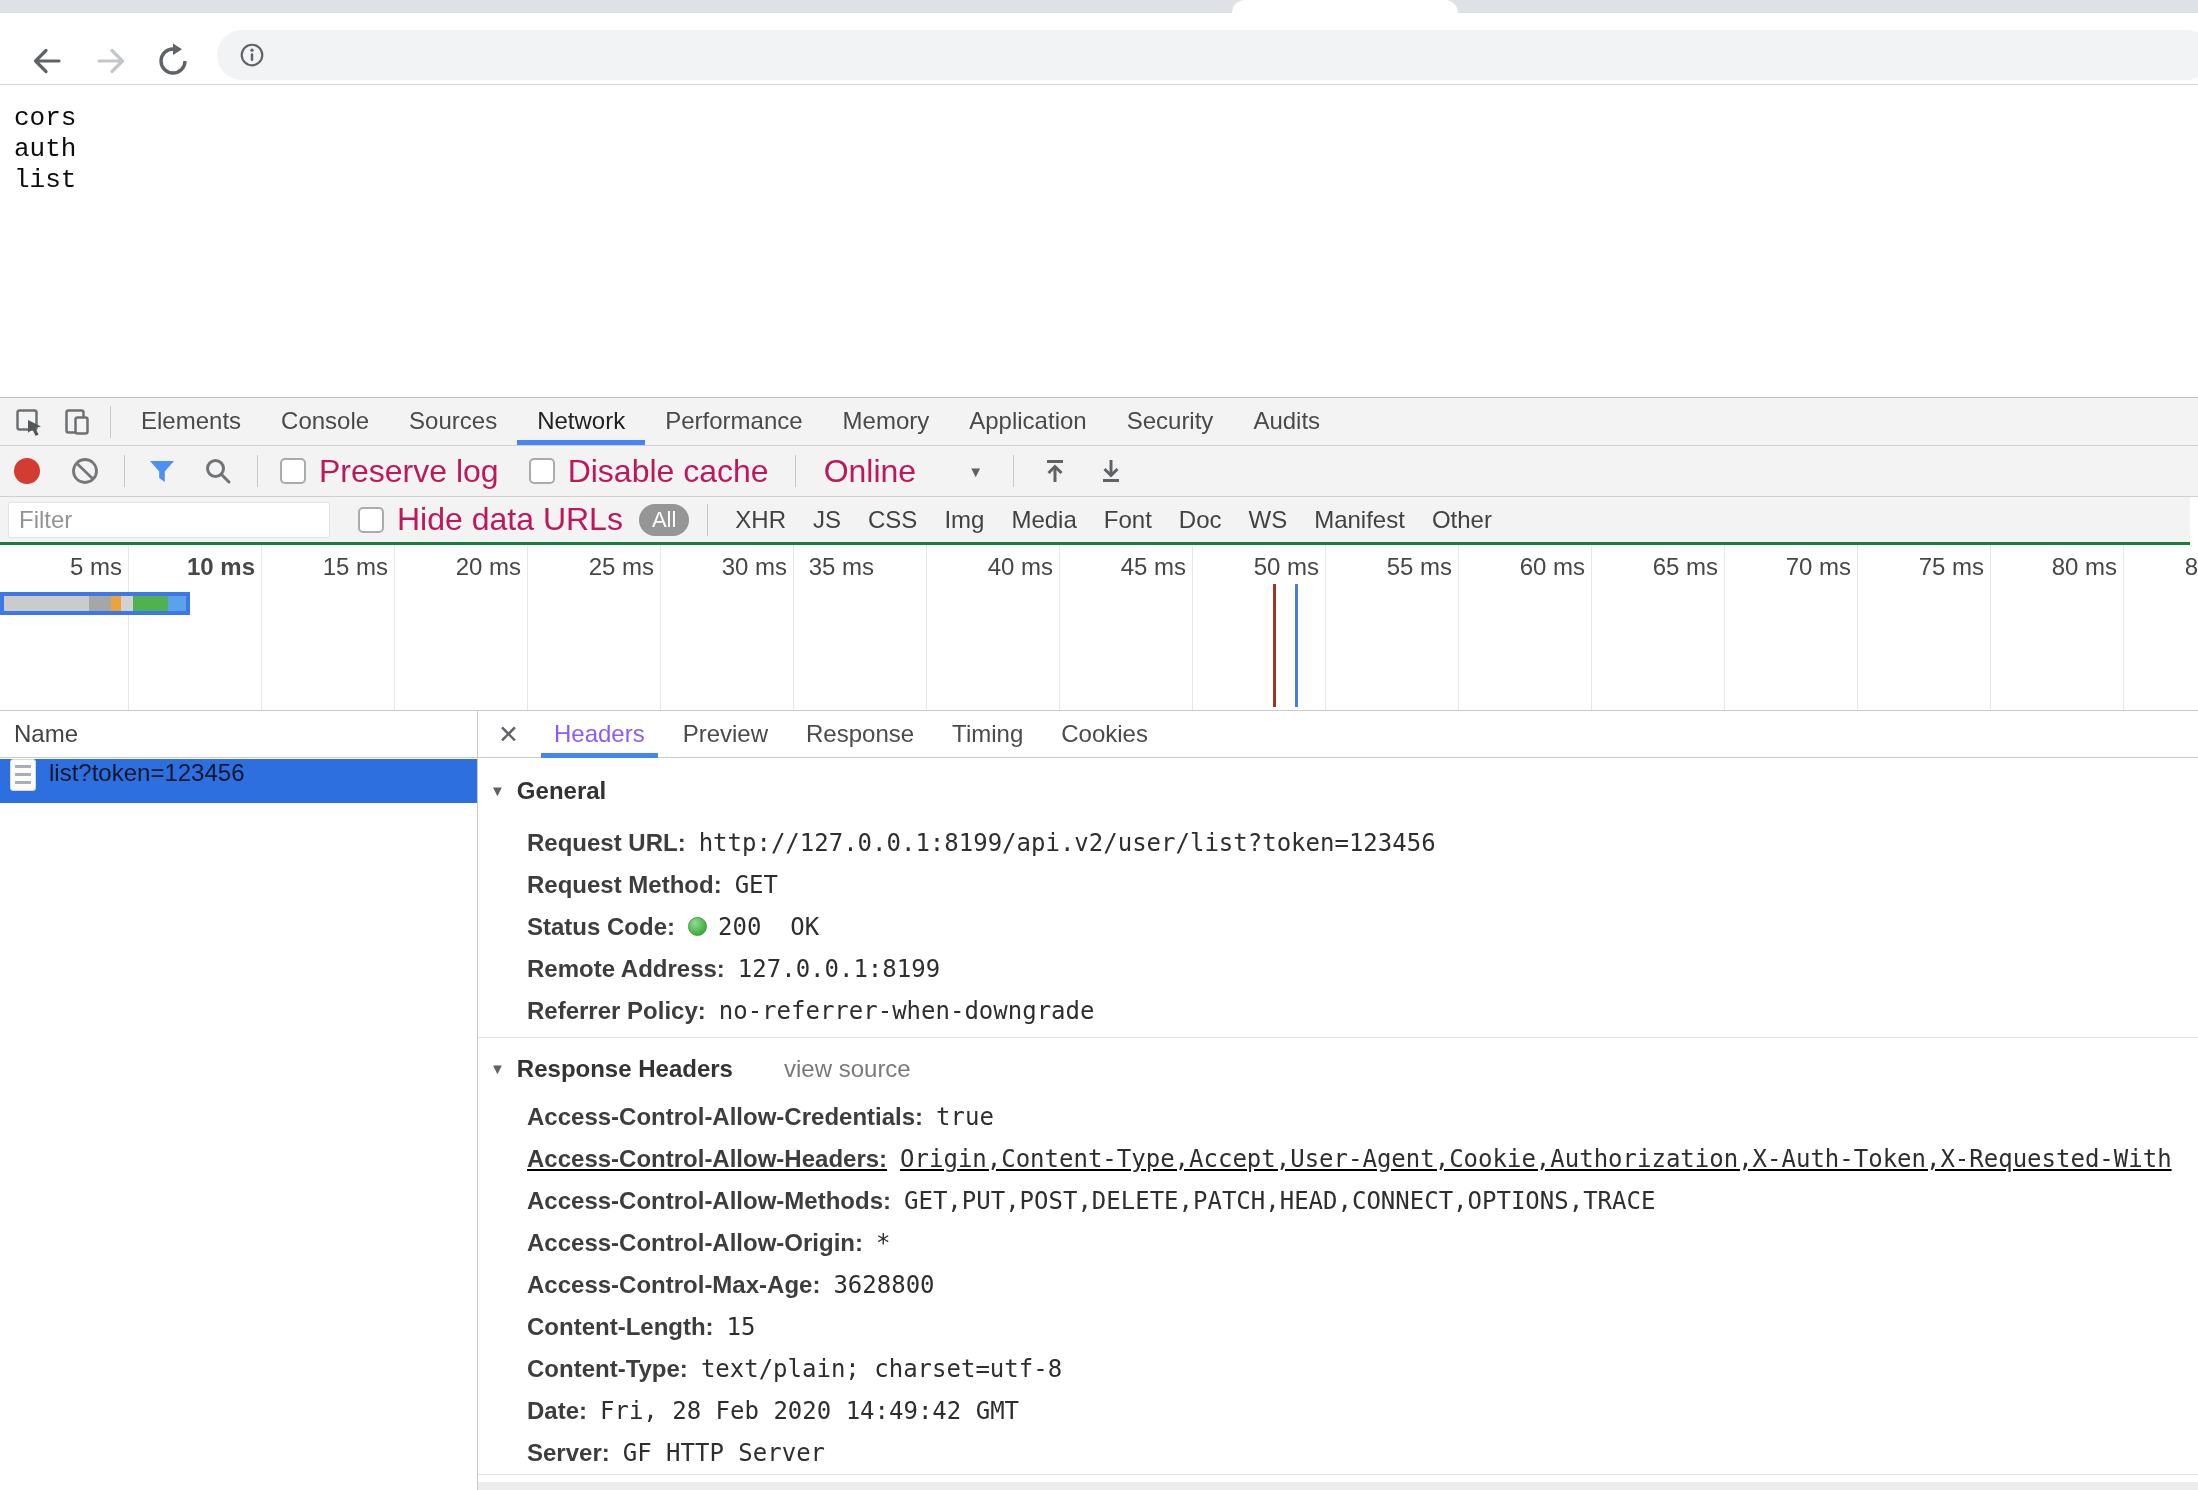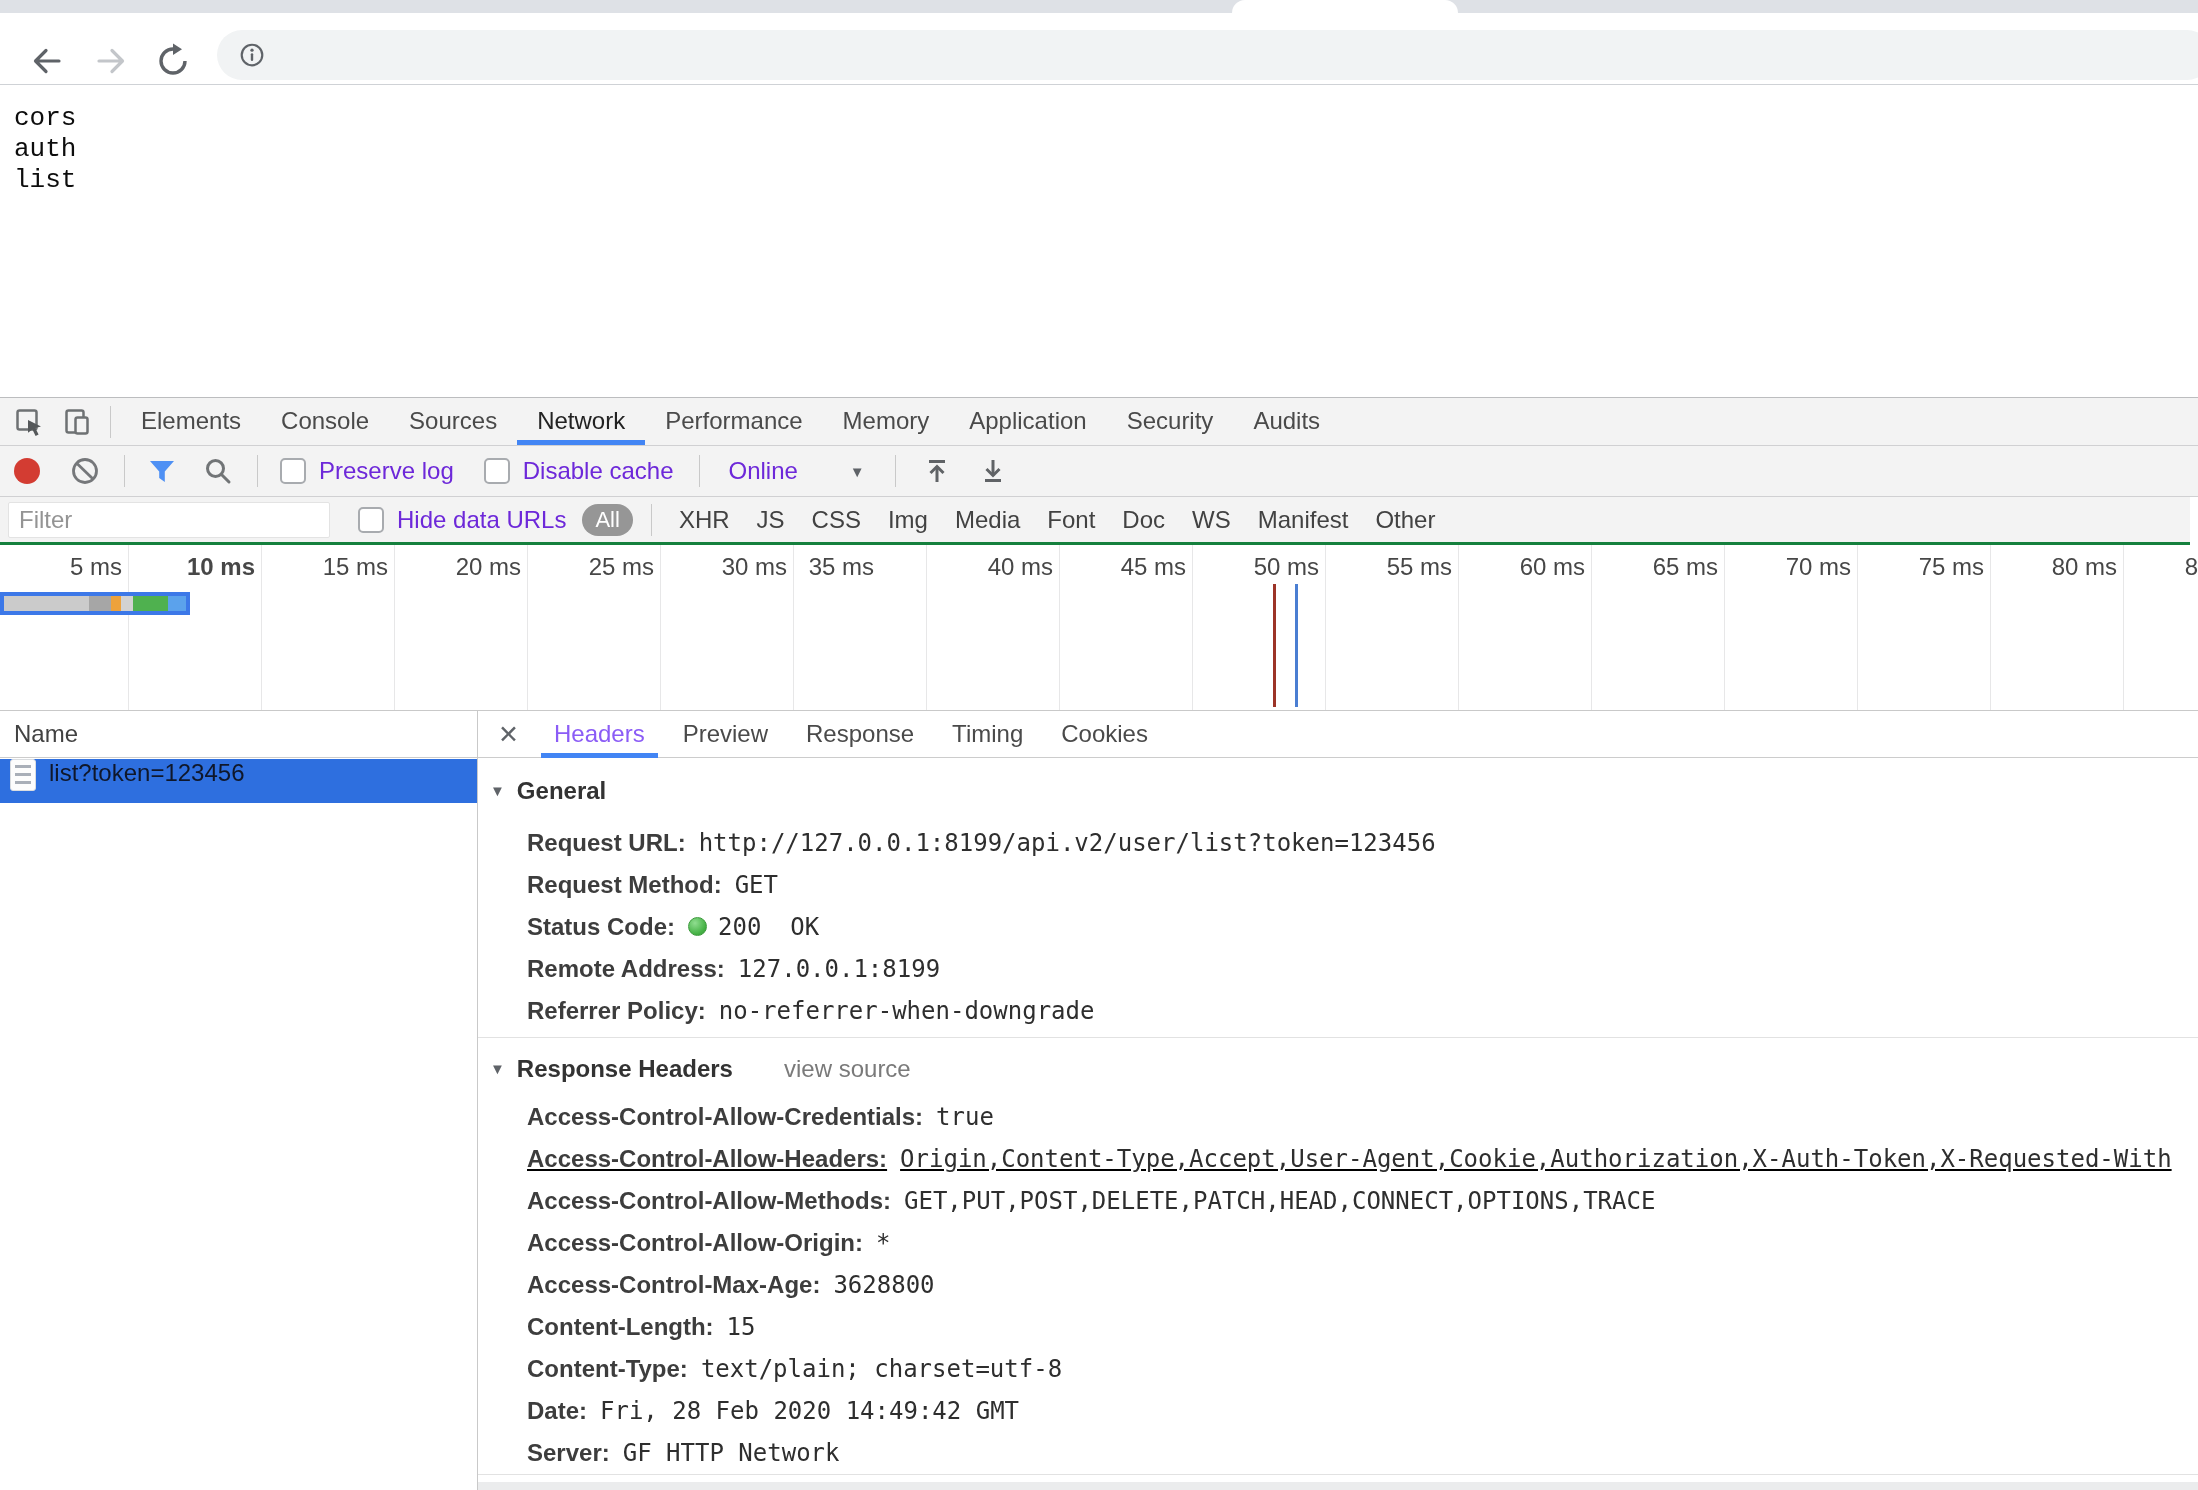--- a/index.html
+++ b/index.html
@@ -26,21 +26,21 @@
   .toolicon{flex:0 0 auto}
   .vsep{width:1px;height:32px;background:#c9c9c9;flex:0 0 auto}
   .dtabs{display:flex;height:100%;margin-left:10px}
   .dtab{padding:0 20px;height:100%;line-height:46px;font-size:24px;color:#4a4a4a;box-sizing:border-box;white-space:nowrap}
   .dtab.active{color:#222;border-bottom:5px solid var(--accent,#4285f4)}
 
   .dtoolbar{position:absolute;top:446px;left:0;right:0;height:51px;background:var(--dtbg,#f3f3f3);
             border-bottom:1px solid #d0d0d2;box-sizing:border-box;display:flex;align-items:center}
   .record{width:26px;height:26px;border-radius:50%;background:var(--record,#d33c32);margin-left:14px;flex:0 0 auto}
   .cb{width:22px;height:22px;background:#fff;border:2px solid #a8abaf;border-radius:5px;flex:0 0 auto}
-  .tlabel{font-size:24px;color:#6d28d9;white-space:nowrap}
+  .tlabel{font-size:32px;color:#be185d;white-space:nowrap}
   .ddarrow{font-size:15px;color:#5f6368}
 
   .dfilter{position:absolute;top:497px;left:0;right:8px;height:48px;background:var(--dtbg,#f3f3f3);
            border-bottom:3px solid #15803d;box-sizing:border-box;display:flex;align-items:center}
   .finput{margin-left:8px;width:300px;height:34px;border:1px solid #e3e3e3;background:#fff;border-radius:2px;
           font-size:24px;font-family:"Liberation Sans",sans-serif;padding:0 10px;color:#444;outline:none}
   .finput::placeholder{color:#949494}
   .chip{font-size:24px;color:#424242;margin-left:27px;white-space:nowrap}
   .chip-all{margin-left:16px;background:#969696;color:#fff;border-radius:17px;padding:3px 13px;font-size:22px}
   .dfilter .vsep{margin-left:18px}
@@ -282,18 +282,18 @@
   <span class="viewsource" style="top:342px">view source</span>
   <div>
       <div class="hrow" style="top: 390px;"><span class="hlabel">Access-Control-Allow-Credentials:</span><span class="hval">true</span></div>
       <div class="hrow" style="top: 432px; text-decoration: underline;"><span class="hlabel">Access-Control-Allow-Headers:</span><span class="hval">Origin,Content-Type,Accept,User-Agent,Cookie,Authorization,X-Auth-Token,X-Requested-With</span></div>
       <div class="hrow" style="top: 474px;"><span class="hlabel">Access-Control-Allow-Methods:</span><span class="hval">GET,PUT,POST,DELETE,PATCH,HEAD,CONNECT,OPTIONS,TRACE</span></div>
       <div class="hrow" style="top: 516px;"><span class="hlabel">Access-Control-Allow-Origin:</span><span class="hval">*</span></div>
       <div class="hrow" style="top: 558px;"><span class="hlabel">Access-Control-Max-Age:</span><span class="hval">3628800</span></div>
       <div class="hrow" style="top: 600px;"><span class="hlabel">Content-Length:</span><span class="hval">15</span></div>
       <div class="hrow" style="top: 642px;"><span class="hlabel">Content-Type:</span><span class="hval">text/plain; charset=utf-8</span></div>
       <div class="hrow" style="top: 684px;"><span class="hlabel">Date:</span><span class="hval">Fri, 28 Feb 2020 14:49:42 GMT</span></div>
-      <div class="hrow" style="top: 726px;"><span class="hlabel">Server:</span><span class="hval">GF HTTP Network</span></div>
+      <div class="hrow" style="top: 726px;"><span class="hlabel">Server:</span><span class="hval">GF HTTP Server</span></div>
     </div>
 
   <div class="divider" style="top:763px"></div>
   <div class="bstrip"></div>
 </div>
 
 </body></html>

